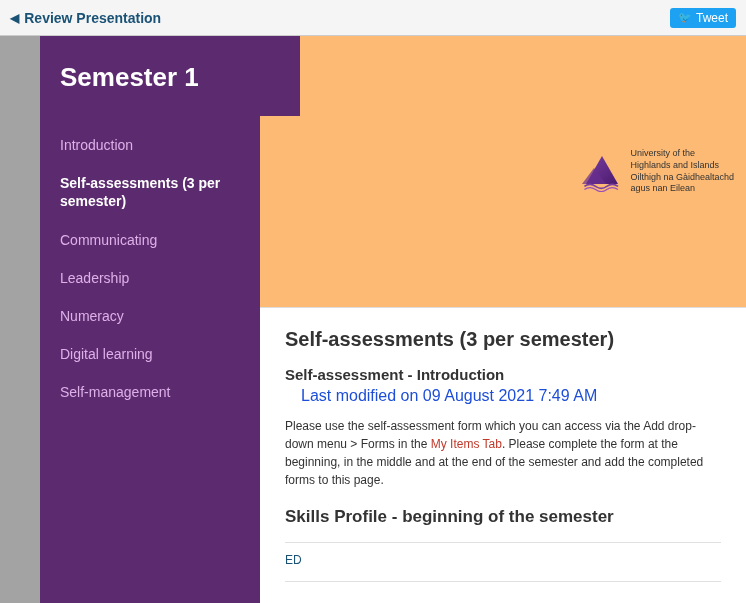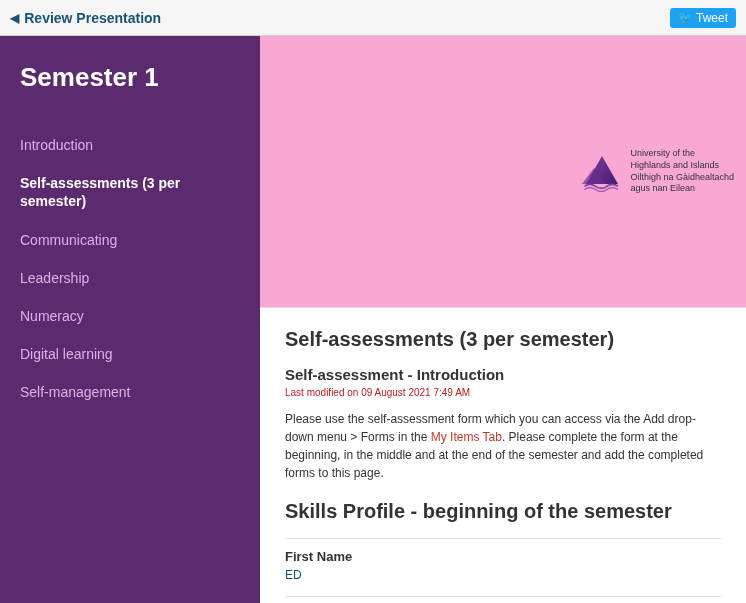--- a/index.html
+++ b/index.html
@@ -39,25 +39,26 @@
     
     #main-layout {
       display: flex;
       height: calc(603px - 36px);
     }
 
     
     #sidebar {
       width: 260px;
       min-width: 260px;
-      background: #eab308;
+      background: #a3a3a3;
       color: #fff;
       display: flex;
       flex-direction: column;
       position: relative;
+      padding-left: 40px;
     }
     #semester-title {
       font-size: 28px;
       font-weight: bold;
       color: #fff;
     }
     .logo-text {
       font-size: 9px;
       color: #333;
       line-height: 1.3;
@@ -117,36 +118,37 @@
       margin-bottom: 15px;
     }
 
     .section-heading {
       font-size: 15px;
       font-weight: bold;
       color: #333;
       margin-bottom: 4px;
     }
     .last-modified {
-      font-size: 10px;
-      color: #b91c1c;
+      font-size: 16px;
+      color: #1d4ed8;
       margin-bottom: 12px;
+      margin-left: 16px;
     }
     .instructions-text {
       font-size: 12px;
       color: #333;
       line-height: 1.5;
       margin-bottom: 18px;
     }
     .instructions-text .highlight {
       color: #c0392b;
     }
 
     .skills-heading {
-      font-size: 20px;
+      font-size: 17px;
       font-weight: bold;
       color: #333;
       margin-bottom: 15px;
     }
 
     .field-block {
       margin-bottom: 14px;
       border-top: 1px solid #e0e0e0;
       padding-top: 10px;
     }
@@ -189,21 +191,21 @@
       <div class="nav-item">Communicating</div>
       <div class="nav-item">Leadership</div>
       <div class="nav-item">Numeracy</div>
       <div class="nav-item">Digital learning</div>
       <div class="nav-item">Self-management</div>
     </div>
   </div>
 
   <div style="flex:1; display:flex; flex-direction:column; background:#fff;">
 
-    <div id="header-right" style="display:flex; justify-content:flex-end; padding:8px 12px; border-bottom:1px solid #ddd; background:#f9a8d4; min-height:80px; align-items:center;">
+    <div id="header-right" style="display:flex; justify-content:flex-end; padding:8px 12px; border-bottom:1px solid #ddd; background:#fdba74; min-height:80px; align-items:center;">
       <div style="display:flex; align-items:center; gap:8px;">
 
         <svg class="logo-icon" viewBox="0 0 50 50" width="50" height="50">
           <defs>
             <linearGradient id="purpleGrad" x1="0%" y1="0%" x2="100%" y2="100%">
               <stop offset="0%" style="stop-color:#7b3fa0"></stop>
               <stop offset="100%" style="stop-color:#4a1a6e"></stop>
             </linearGradient>
           </defs>
 
@@ -228,21 +230,20 @@
       <div class="section-heading">Self-assessment - Introduction</div>
       <div class="last-modified">Last modified on 09 August 2021 7:49 AM</div>
 
       <div class="instructions-text">
         Please use the self-assessment form which you can access via the Add drop-down menu &gt; Forms in the <span class="highlight">My Items Tab</span>. Please complete the form at the beginning, in the middle and at the end of the semester and add the completed forms to this page.
       </div>
 
       <div class="skills-heading">Skills Profile - beginning of the semester</div>
 
       <div class="field-block">
-        <div class="field-label">First Name</div>
         <div class="field-value">ED</div>
       </div>
 
       <div class="field-block">
         
         
       </div>
 
     </div>
   </div>

